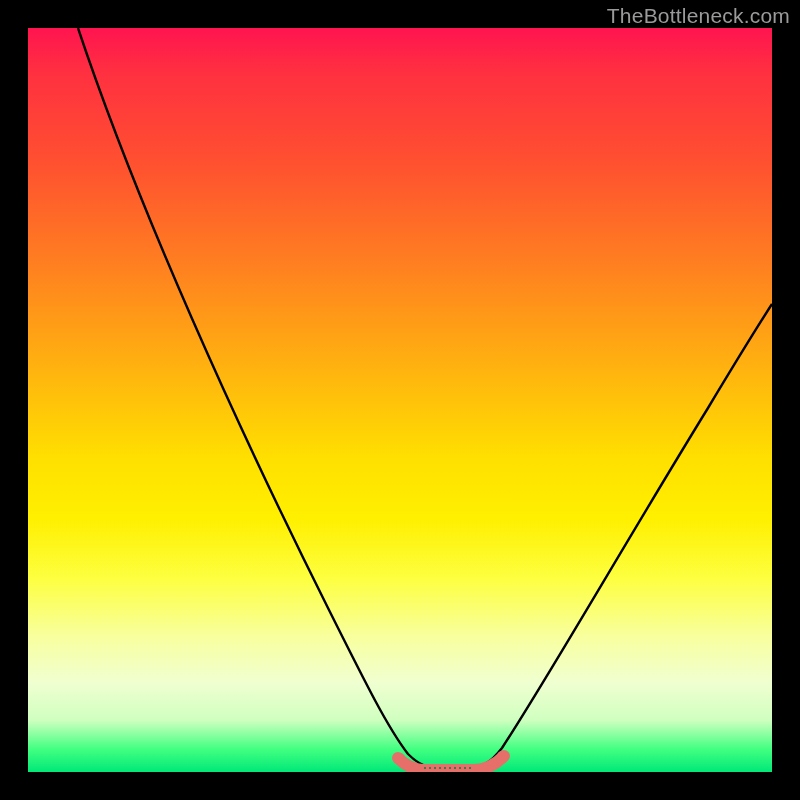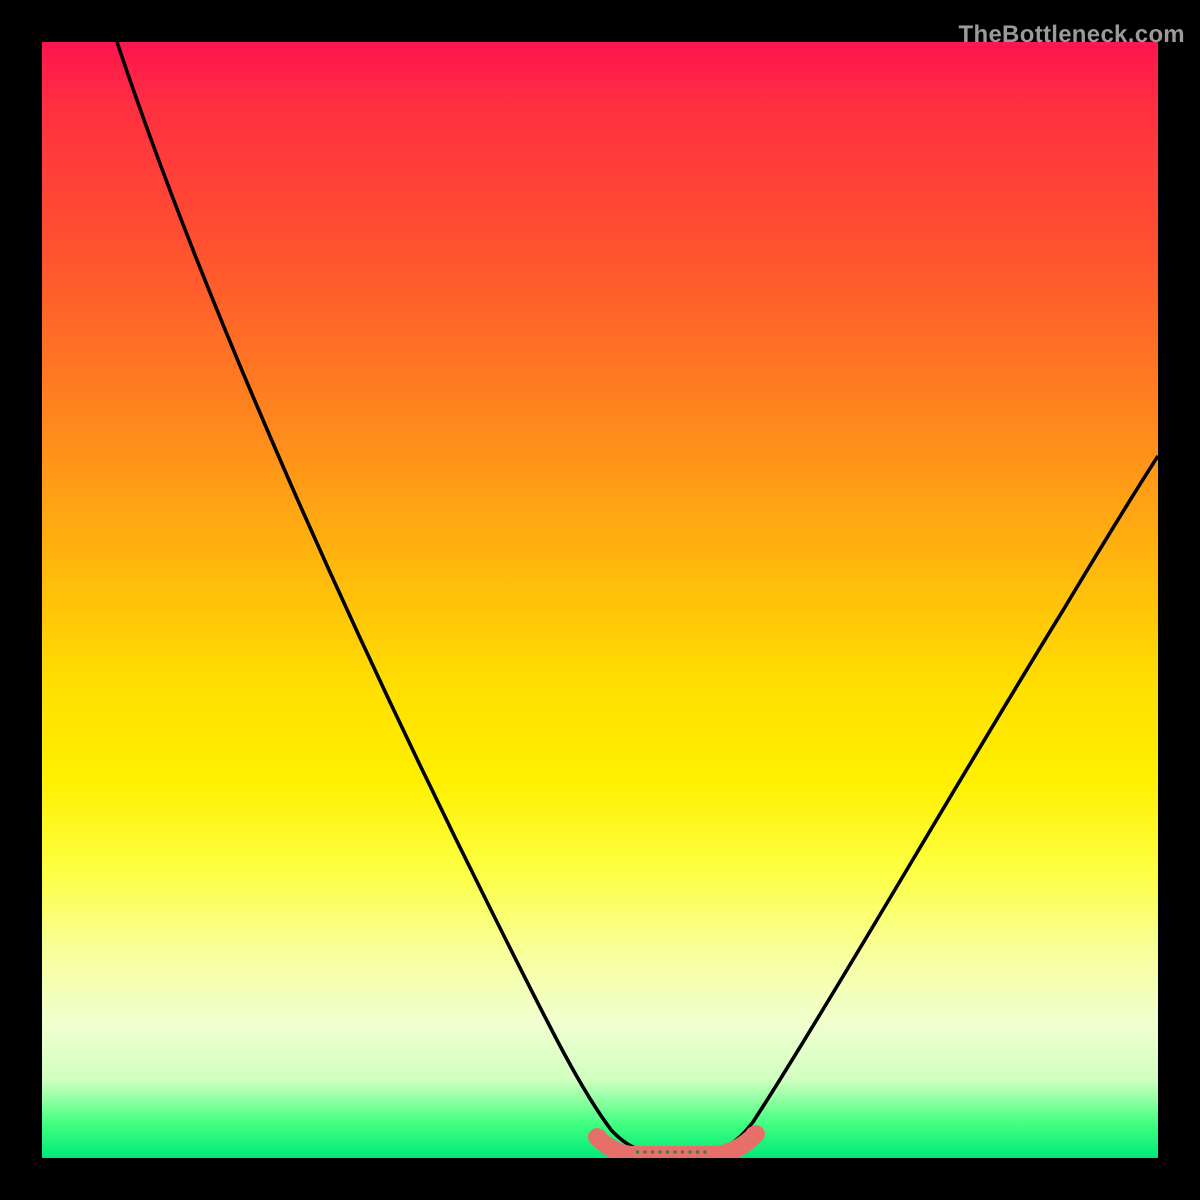--- a/index.html
+++ b/index.html
@@ -44,24 +44,23 @@
   svg.curve {
     position: absolute;
     top: 0;
     left: 0;
   }
   .watermark {
     position: absolute;
     top: 4px;
     right: 10px;
     color: #9a9a9a;
-    font-size: 16px;
-    font-weight: 700;
+    font-size: 21px;
+    font-weight: 400;
     letter-spacing: 0.2px;
-    margin-top: 11px;
   }
 </style>
 </head>
 <body>
 
 <div class="frame">
   <div class="plot">
     <svg class="curve" width="744" height="744" viewBox="0 0 744 744">
 
       <path d="M 50 0

